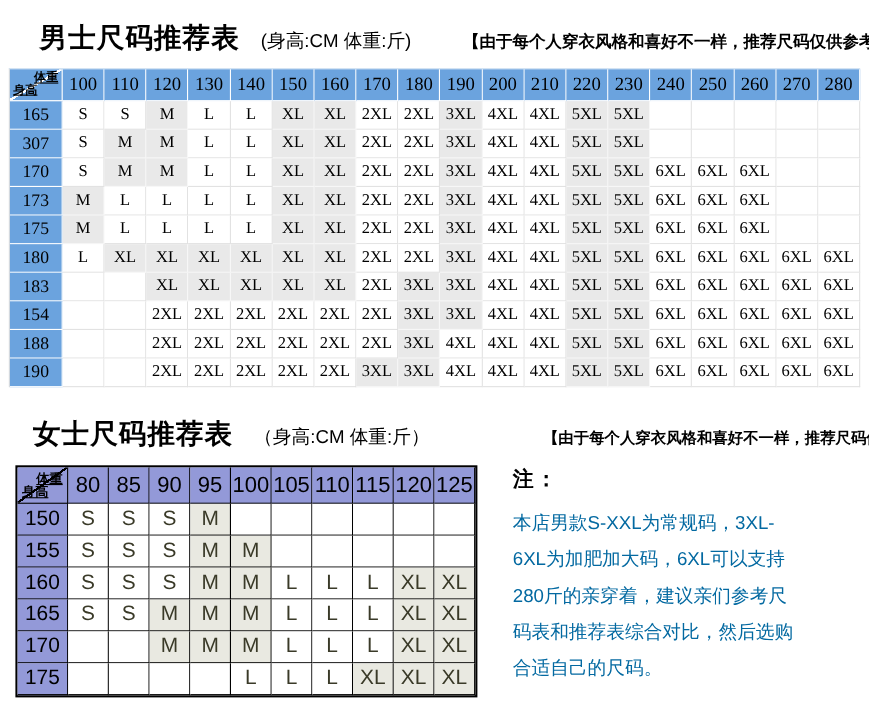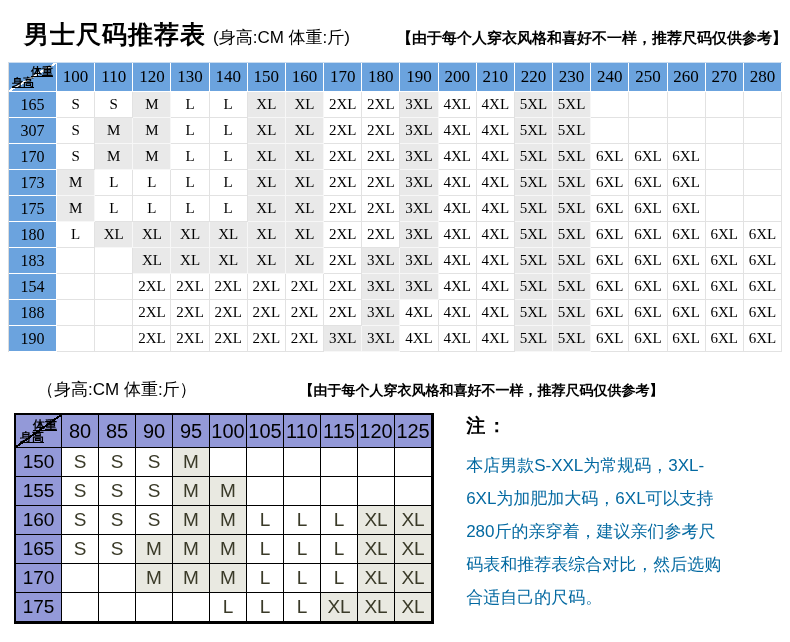--- a/index.html
+++ b/index.html
@@ -7,24 +7,24 @@
     position:relative;
     width:790px; height:642px;
     background:#ffffff;
     overflow:hidden;
     font-family:"Liberation Sans", sans-serif;
     color:#000;
   }
 
   
   .section-header { display:flex; align-items:baseline; white-space:nowrap; }
-  .men-header   { padding:18px 0 0 24px; }
+  .men-header   { padding:18px 0 0 36px; }
   .women-header { padding:26px 0 0 30px; }
   .sec-title    { font-size:25px; font-weight:bold; letter-spacing:1px; }
-  .sec-subtitle { font-size:17px; margin-left:7px; }
+  .sec-subtitle { font-size:17px; margin-left:19px; }
   .sec-disclaimer { font-size:15px; font-weight:600; }
   .men-header .sec-disclaimer   { margin-left:47px; }
   .women-header .sec-disclaimer { margin-left:103px; font-size:14px; }
 
   
   .size-table { border-collapse:separate; border-spacing:0; table-layout:fixed; }
   .size-table th, .size-table td { padding:0; text-align:center; vertical-align:middle; overflow:hidden; }
 
   
   .men-table {
@@ -387,20 +387,21 @@
           <td>6XL</td>
           <td>6XL</td>
           <td>6XL</td>
           <td>6XL</td>
           <td>6XL</td>
         </tr>
       </tbody>
     </table>
 
   <div class="section-header women-header">
+    <span class="sec-title">女士尺码推荐表</span>
     <span class="sec-subtitle">（身高:CM 体重:斤）</span>
     <span class="sec-disclaimer">【由于每个人穿衣风格和喜好不一样，推荐尺码仅供参考】</span>
   </div>
 
   <div class="bottom-row">
     <table class="size-table women-table">
         <colgroup>
           <col class="h-col">
           <col>
           <col>

